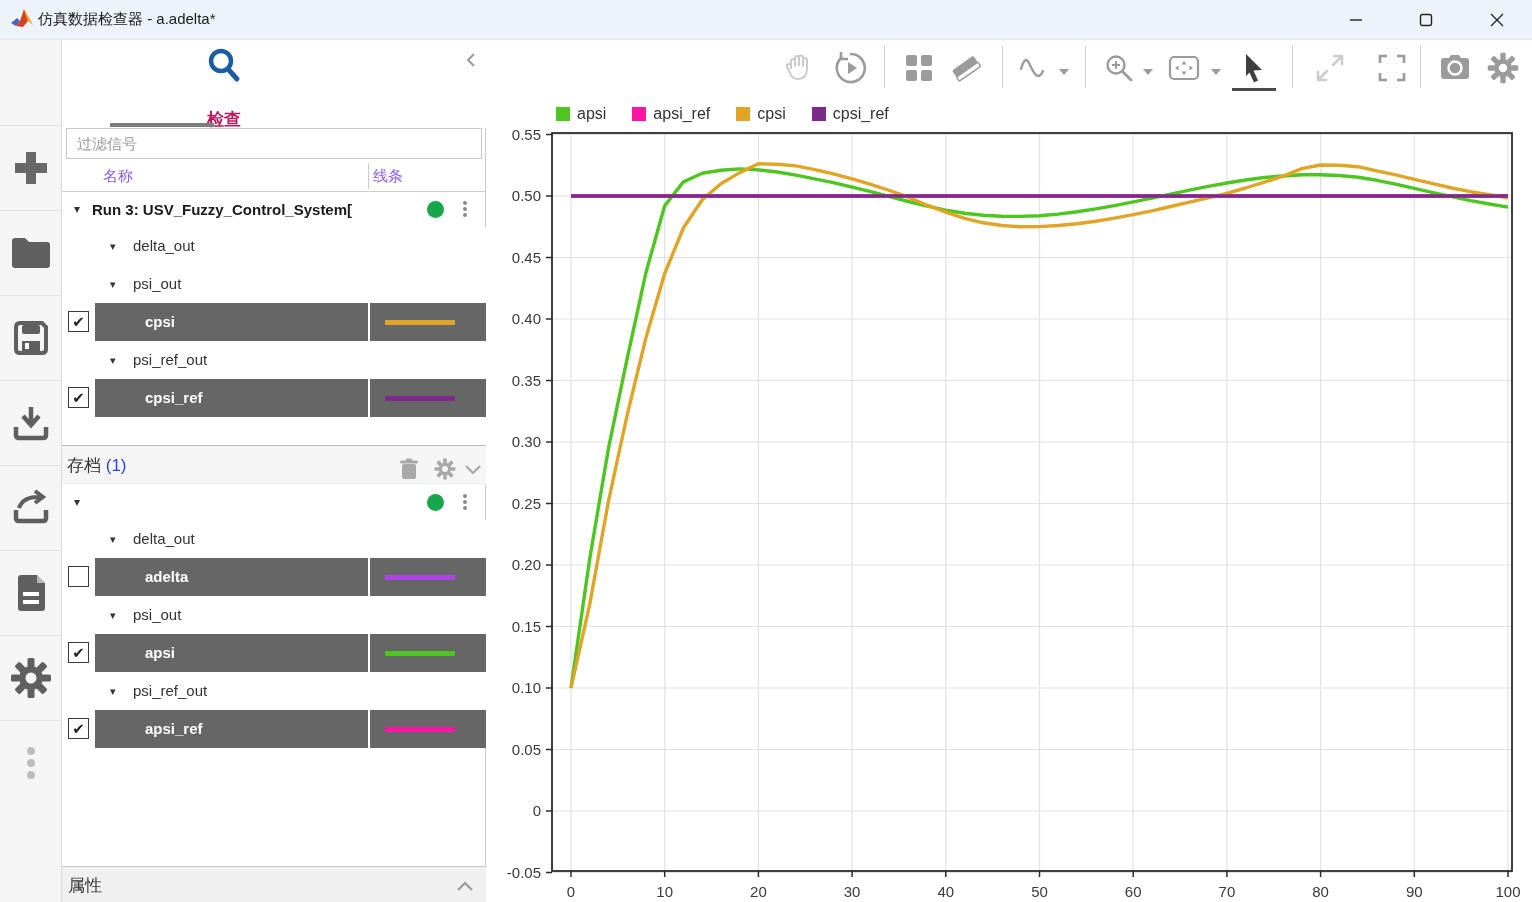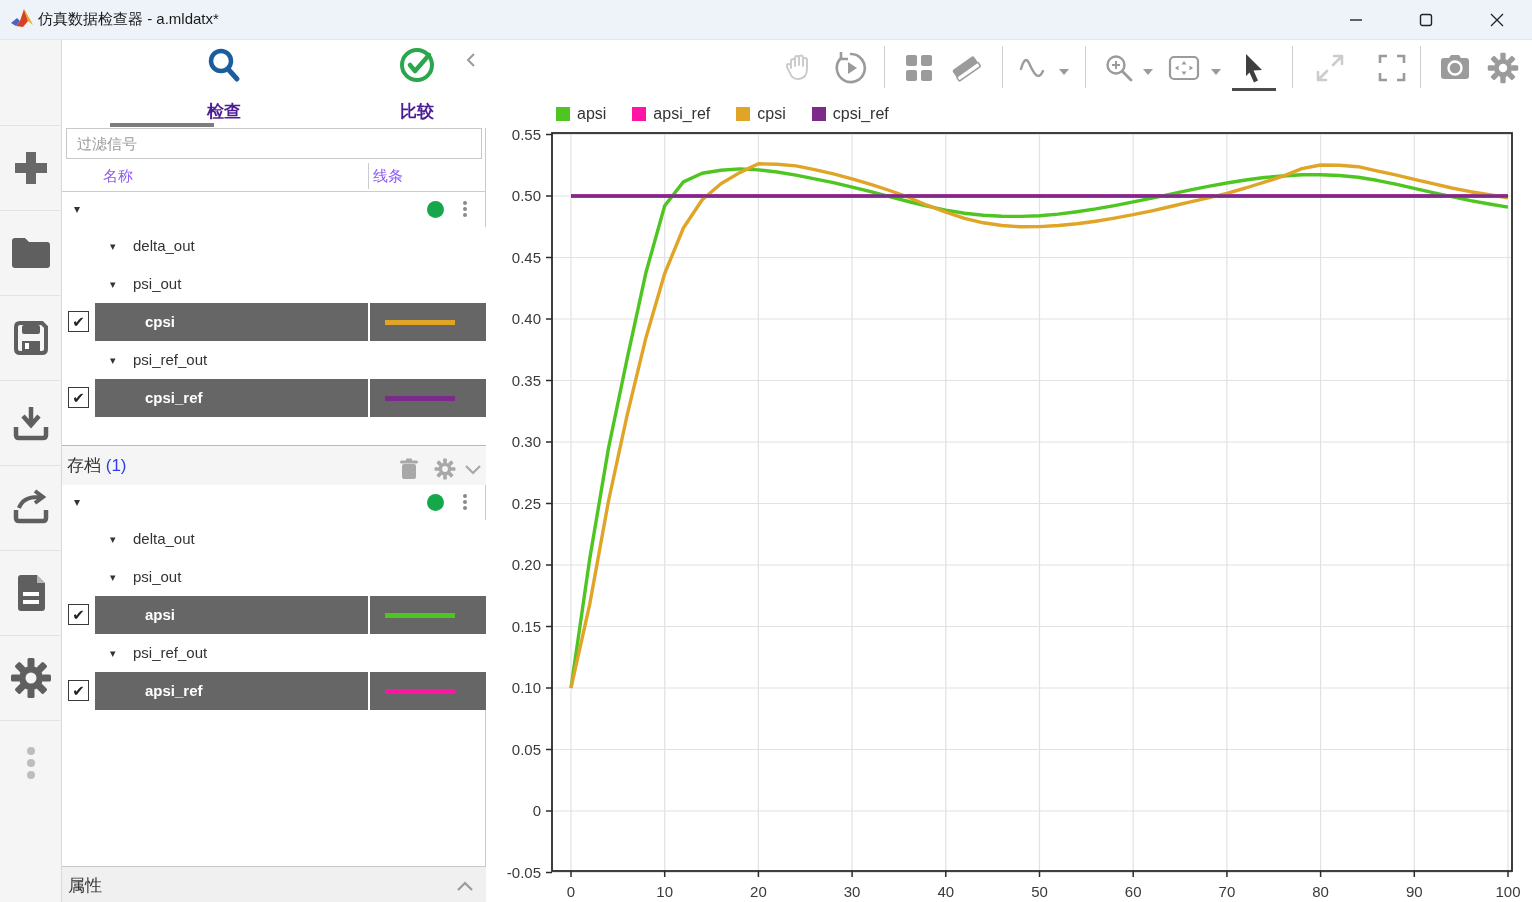--- a/index.html
+++ b/index.html
@@ -20,21 +20,21 @@
     background:#f5f5f5; border-right:1px solid #d8d8d8; }
   .navcell { width:62px; height:85px; display:flex; align-items:center; justify-content:center; }
   .navcell + .navcell { border-top:1px solid #e2e2e2; }
   .navcell svg { display:block; }
 
   
   .sidebar { position:absolute; left:62px; top:40px; width:424px; height:862px;
     background:#fff; border-right:1px solid #c9c9c9; }
   .tabs { position:absolute; left:0; top:0; width:424px; height:88px; background:#fff; }
   .tab { position:absolute; top:6px; width:200px; text-align:center; cursor:pointer; }
-  .tab .tlabel { display:block; margin-top:12px; font-size:17px; font-weight:bold; color:#4c1d95; }
+  .tab .tlabel { display:block; margin-top:20px; font-size:17px; font-weight:bold; color:#be185d; }
   .tab-underline { position:absolute; left:48px; top:83px; width:104px; height:4px; background:#7d7d7d; }
   .collapse-chevron { position:absolute; right:8px; top:12px; }
   .filter { position:absolute; left:4px; top:88px; width:416px; height:31px;
     border:1px solid #c8c8c8; font-size:15px; color:#333; padding:0 10px; outline:none;
     font-family:inherit; }
   .filter::placeholder { color:#9a9a9a; }
   .cols { position:absolute; left:0; top:120px; width:424px; height:32px;
     border-bottom:1px solid #ccc; font-size:15px; color:#8b5cf6; }
   .cols .c1 { position:absolute; left:41px; top:7px; }
   .cols .c2 { position:absolute; left:311px; top:7px; }
@@ -93,21 +93,21 @@
 <body>
 
 <div class="titlebar">
   <span class="logo">
     <svg width="24" height="24" viewBox="0 0 24 24">
       <polygon points="1,16 7,11 10,14 6,19" fill="#4a66c4"></polygon>
       <polygon points="10,14 14,2 18,14 13,20 6,19" fill="#d64123"></polygon>
       <polygon points="14,2 18,14 23,18 17,7" fill="#efa51b"></polygon>
     </svg>
   </span>
-  <span class="title">仿真数据检查器 - a.mldatx*</span>
+  <span class="title">仿真数据检查器 - a.adelta*</span>
   <div class="winbtn" style="left:1333px">
     <svg width="14" height="14" viewBox="0 0 14 14">
         <line x1="1" y1="7" x2="13" y2="7" stroke="#222" stroke-width="1.4"></line>
       </svg>
   </div>
   <div class="winbtn" style="left:1403px">
     <svg width="14" height="14" viewBox="0 0 14 14">
         <rect x="1.5" y="1.5" width="11" height="11" rx="2" fill="none" stroke="#222" stroke-width="1.4"></rect>
       </svg>
   </div>
@@ -205,46 +205,38 @@
   <div class="tabs">
     <div class="tab" style="left:62px">
       <span>
         <svg width="38" height="38" viewBox="0 0 38 38">
           <circle cx="16" cy="15" r="10" fill="none" stroke="#1c5d9f" stroke-width="4.5"></circle>
           <line x1="23" y1="23" x2="32" y2="33" stroke="#1c5d9f" stroke-width="5" stroke-linecap="round"></line>
         </svg>
       </span>
       <span class="tlabel">检查</span>
     </div>
-    <div class="tab" style="left:255px">
-      <span>
-        <svg width="38" height="38" viewBox="0 0 38 38">
-          <circle cx="19" cy="19" r="15" fill="none" stroke="#2aa64c" stroke-width="4"></circle>
-          <path d="M12,19 l5,6 14,-16" fill="none" stroke="#2aa64c" stroke-width="4.5" stroke-linecap="round" stroke-linejoin="round"></path>
-        </svg>
-      </span>
-      <span class="tlabel">比较</span>
-    </div>
     <div class="tab-underline"></div>
     <span class="collapse-chevron">
       <svg width="14" height="16" viewBox="0 0 14 16">
           <path d="M10,2 L4,8 L10,14" fill="none" stroke="#9a9a9a" stroke-width="2"></path>
         </svg>
     </span>
   </div>
   <input class="filter" placeholder="过滤信号" style="">
   <div class="cols">
     <span class="c1">名称</span>
     <span class="cdiv"></span>
     <span class="c2">线条</span>
   </div>
 
   <div class="tree" id="tree">
       <div class="runheader">
         <span class="caret">▾</span>
+        <span class="rtitle">Run 3: USV_Fuzzy_Control_System[</span>
         <span class="fade"></span>
         <span class="dot" style="background: rgb(23, 167, 75);"></span>
         <span class="menu">
           <i></i>
           <i></i>
           <i></i>
         </span>
       </div>
       <div class="grouprow">
         <span class="caret">▾</span>
@@ -308,20 +300,29 @@
         <span class="dot" style="background: rgb(23, 167, 75);"></span>
         <span class="menu">
           <i></i>
           <i></i>
           <i></i>
         </span>
       </div>
       <div class="grouprow">
         <span class="caret">▾</span>
         <span class="glabel">delta_out</span>
+      </div>
+      <div class="sigrow">
+        <div class="cbcell">
+          <div class="cb"></div>
+        </div>
+        <div class="dark"></div>
+        <span class="sname">adelta</span>
+        <span class="vdiv"></span>
+        <span class="swatch" style="background: rgb(174, 67, 232);"></span>
       </div>
       <div class="grouprow">
         <span class="caret">▾</span>
         <span class="glabel">psi_out</span>
       </div>
       <div class="sigrow">
         <div class="cbcell">
           <div class="cb">✔</div>
         </div>
         <div class="dark"></div>

